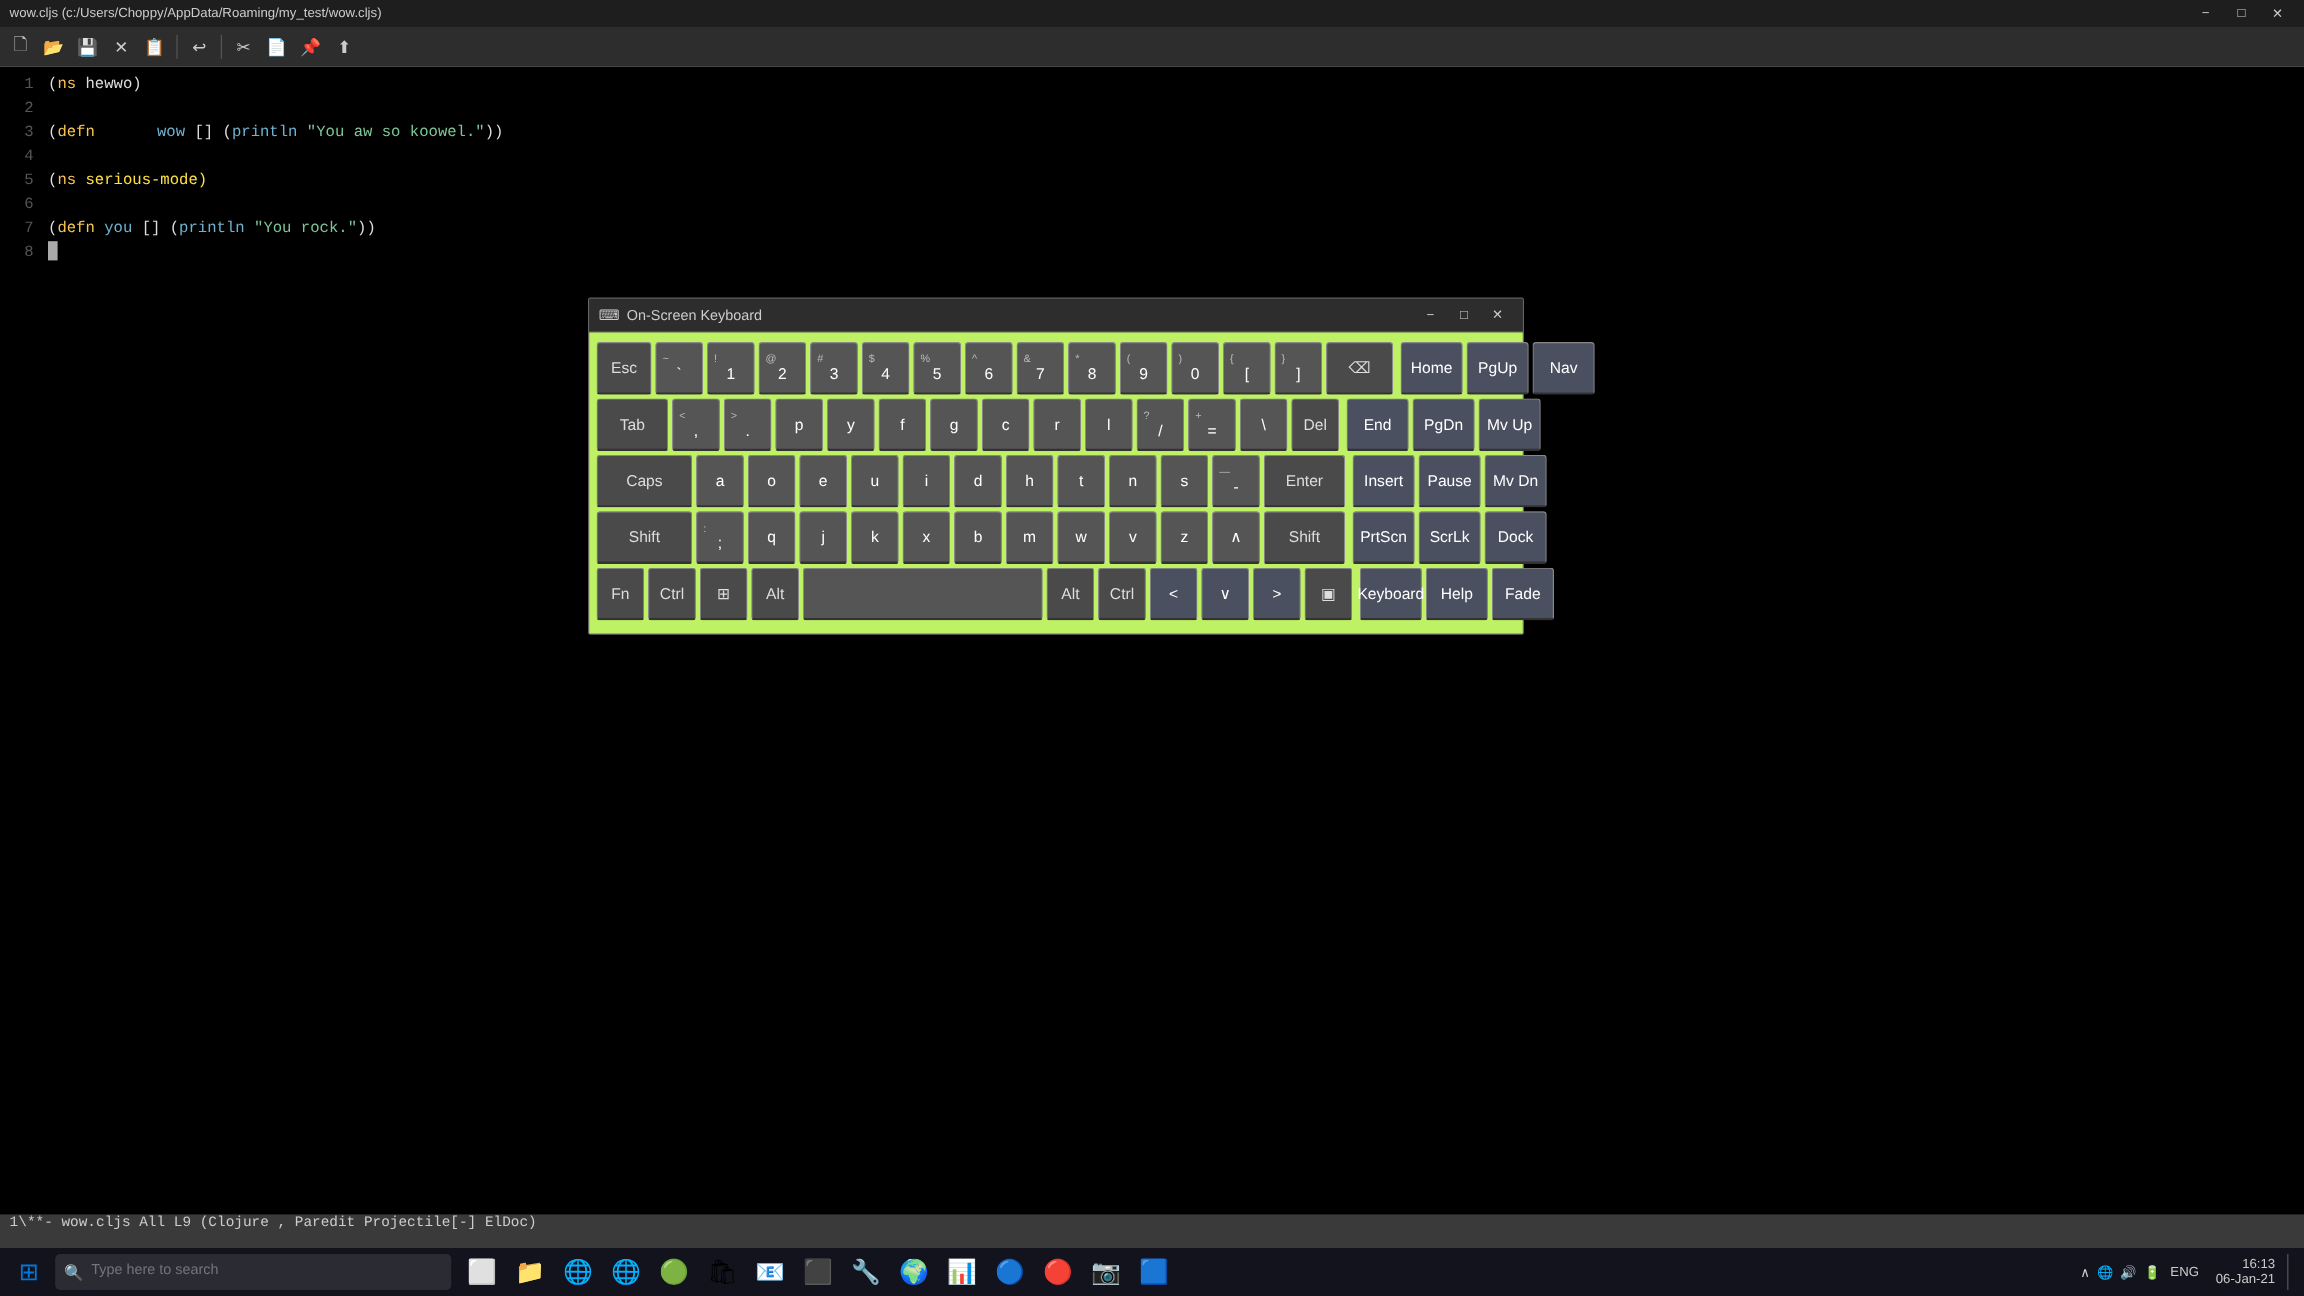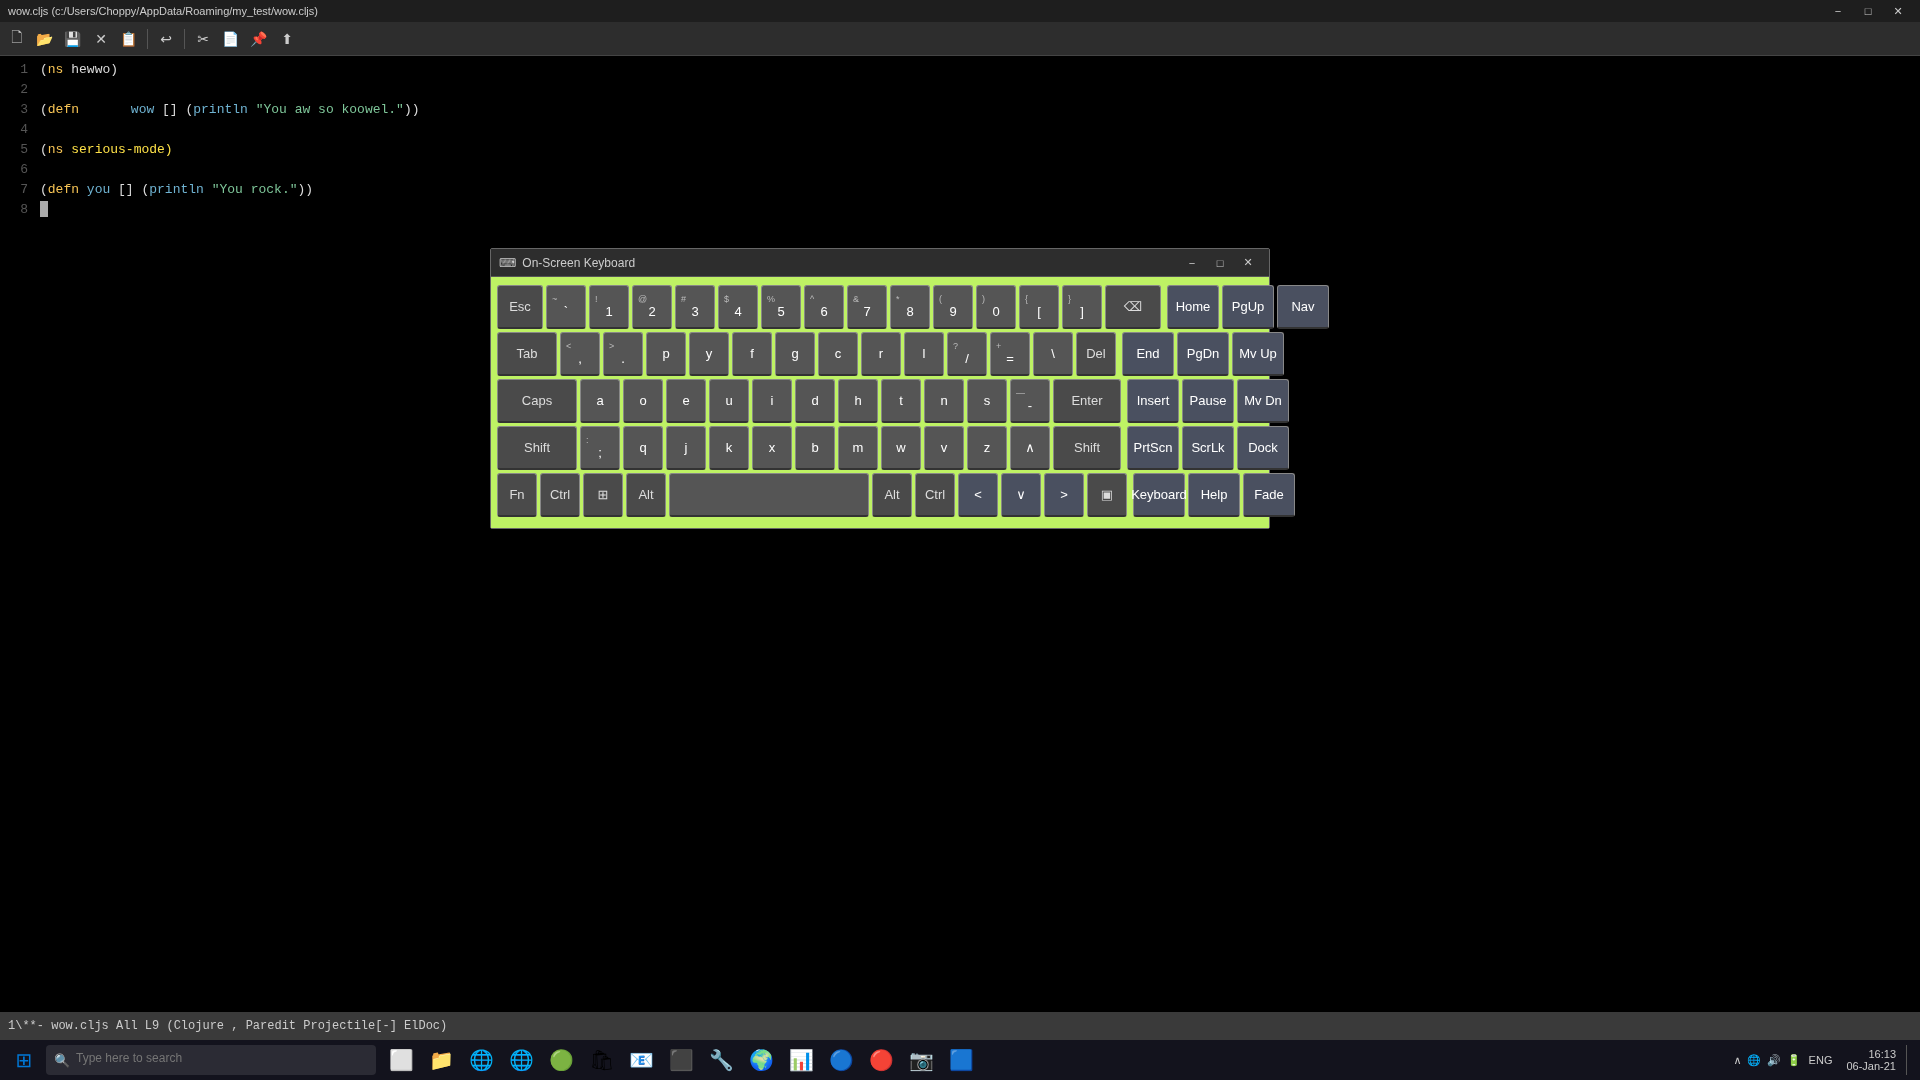--- a/index.html
+++ b/index.html
@@ -104,21 +104,21 @@
       height: 16px;
       background: #aaa;
       vertical-align: text-bottom;
     }
 
     
     #status-bar {
       background: #3a3a3a;
       height: 28px;
       display: flex;
-      align-items: center;
+      align-items: flex-start;
       padding: 0 8px;
       color: #ccc;
       font-family: 'Courier New', monospace;
       font-size: 12px;
       position: absolute;
       bottom: 40px;
       left: 0;
       right: 0;
     }
 

